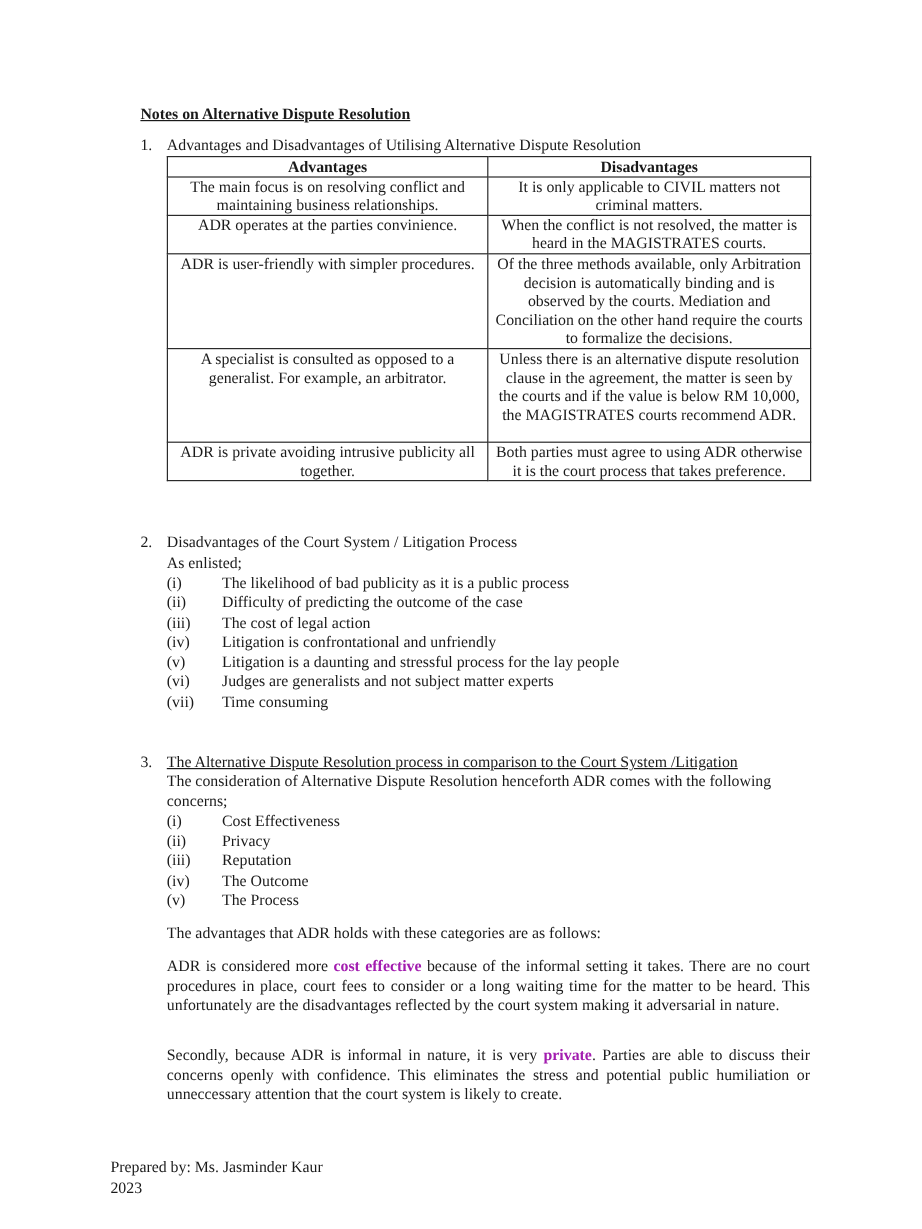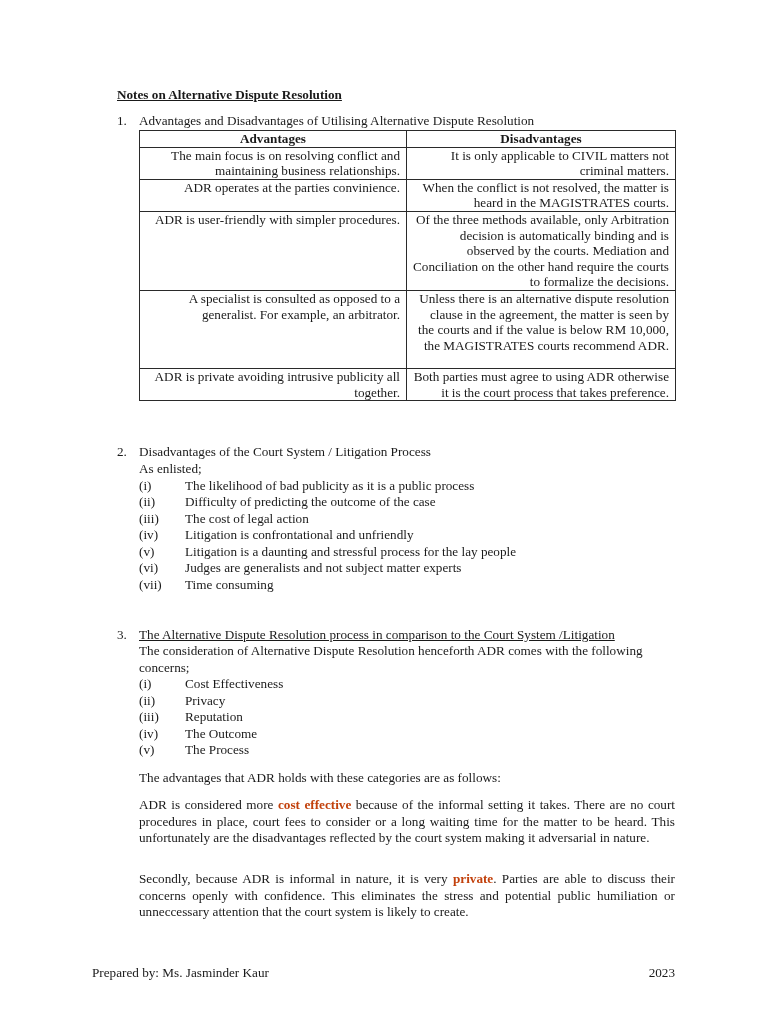--- a/index.html
+++ b/index.html
@@ -44,21 +44,21 @@
       left: 139px;
       top: 130px;
       width: 536px;
       border-collapse: collapse;
       table-layout: fixed;
     }
     table.adv th, table.adv td {
       border: 1px solid #2a2a2a;
       padding: 0 6px;
       vertical-align: top;
-      text-align: right;
+      text-align: center;
       font-size: 13.2px;
       line-height: 15.6px;
     }
     table.adv th {
       text-align: center;
       font-weight: bold;
       height: 15px;
     }
     table.adv col.c1 { width: 267px; }
     table.adv col.c2 { width: 269px; }
@@ -80,31 +80,32 @@
     .roman-list .rn {
       width: 46px;
       flex: none;
     }
     p.para {
       margin: 0;
       text-align: justify;
       line-height: 16.5px;
     }
     .hl {
-      color: #c2410c;
+      color: #a21caf;
       font-weight: bold;
     }
     .footer {
       position: absolute;
       top: 965px;
       left: 92px;
       width: 583px;
       display: flex;
       justify-content: space-between;
       font-size: 13.2px;
+      flex-direction: column;
     }
   </style>
 </head>
 <body>
 
 <div class="page">
 
   <div class="title">Notes on Alternative Dispute Resolution</div>
 
   <div class="sec-head" style="top:113px;">

